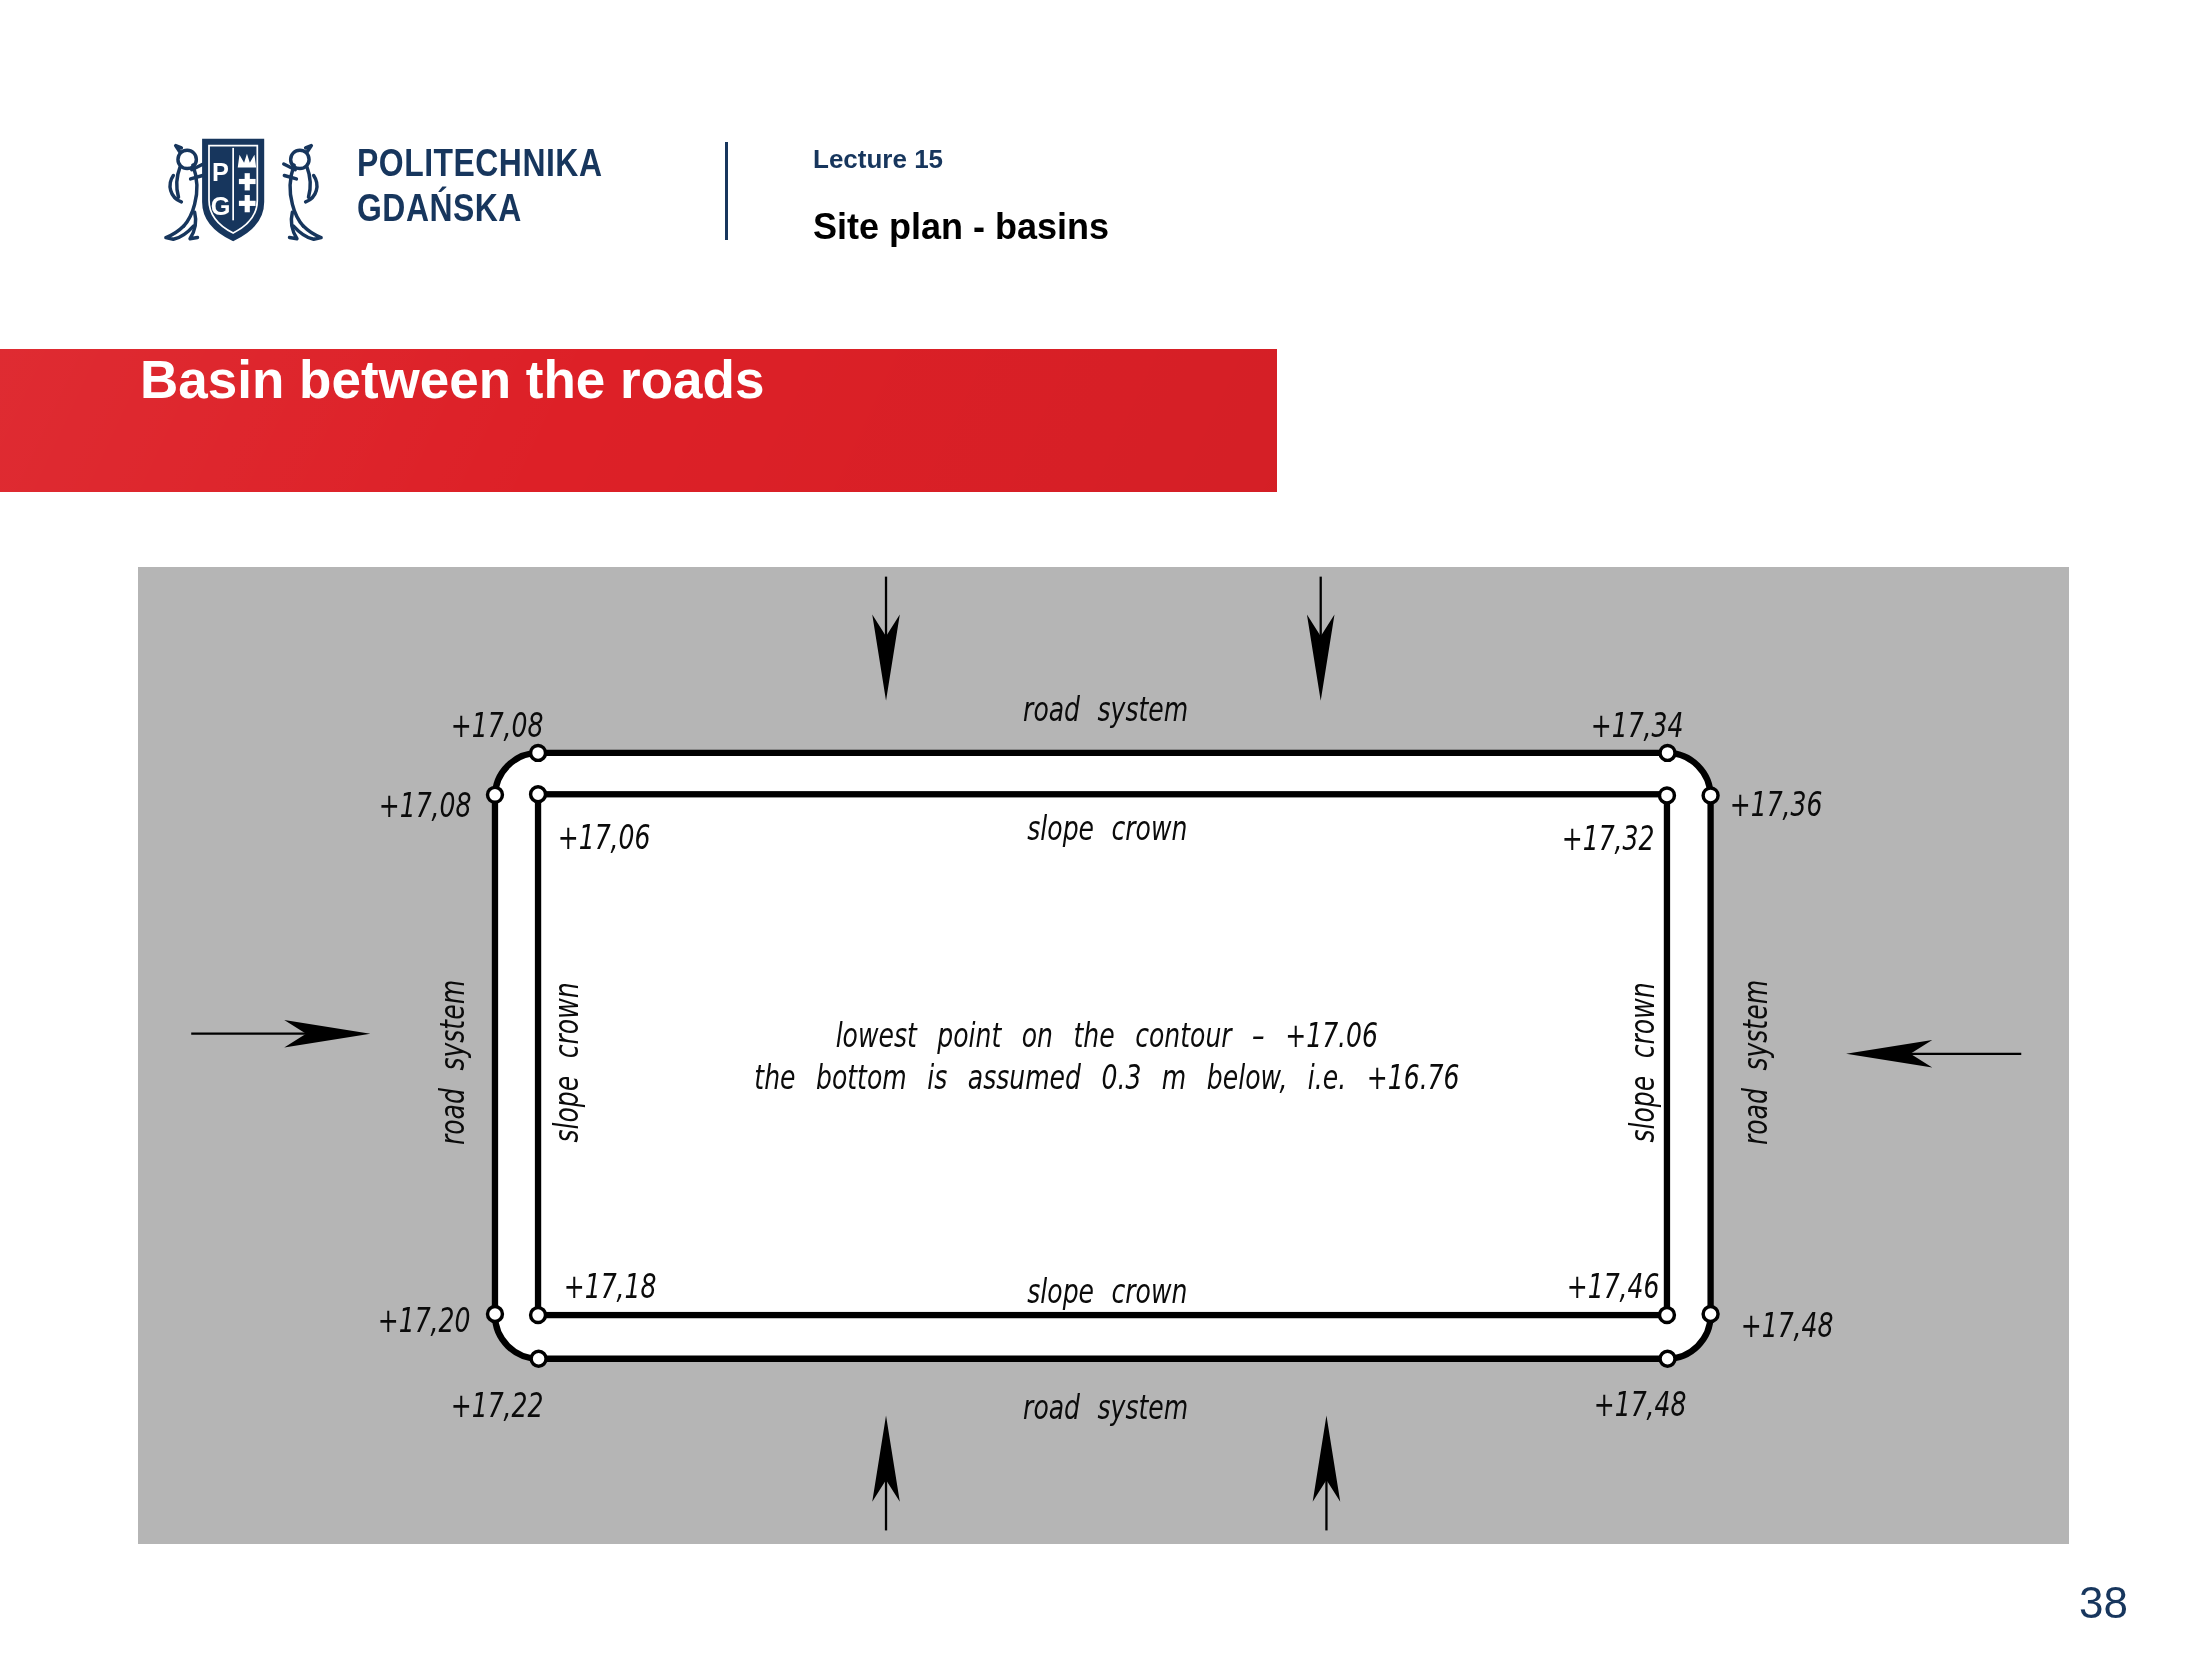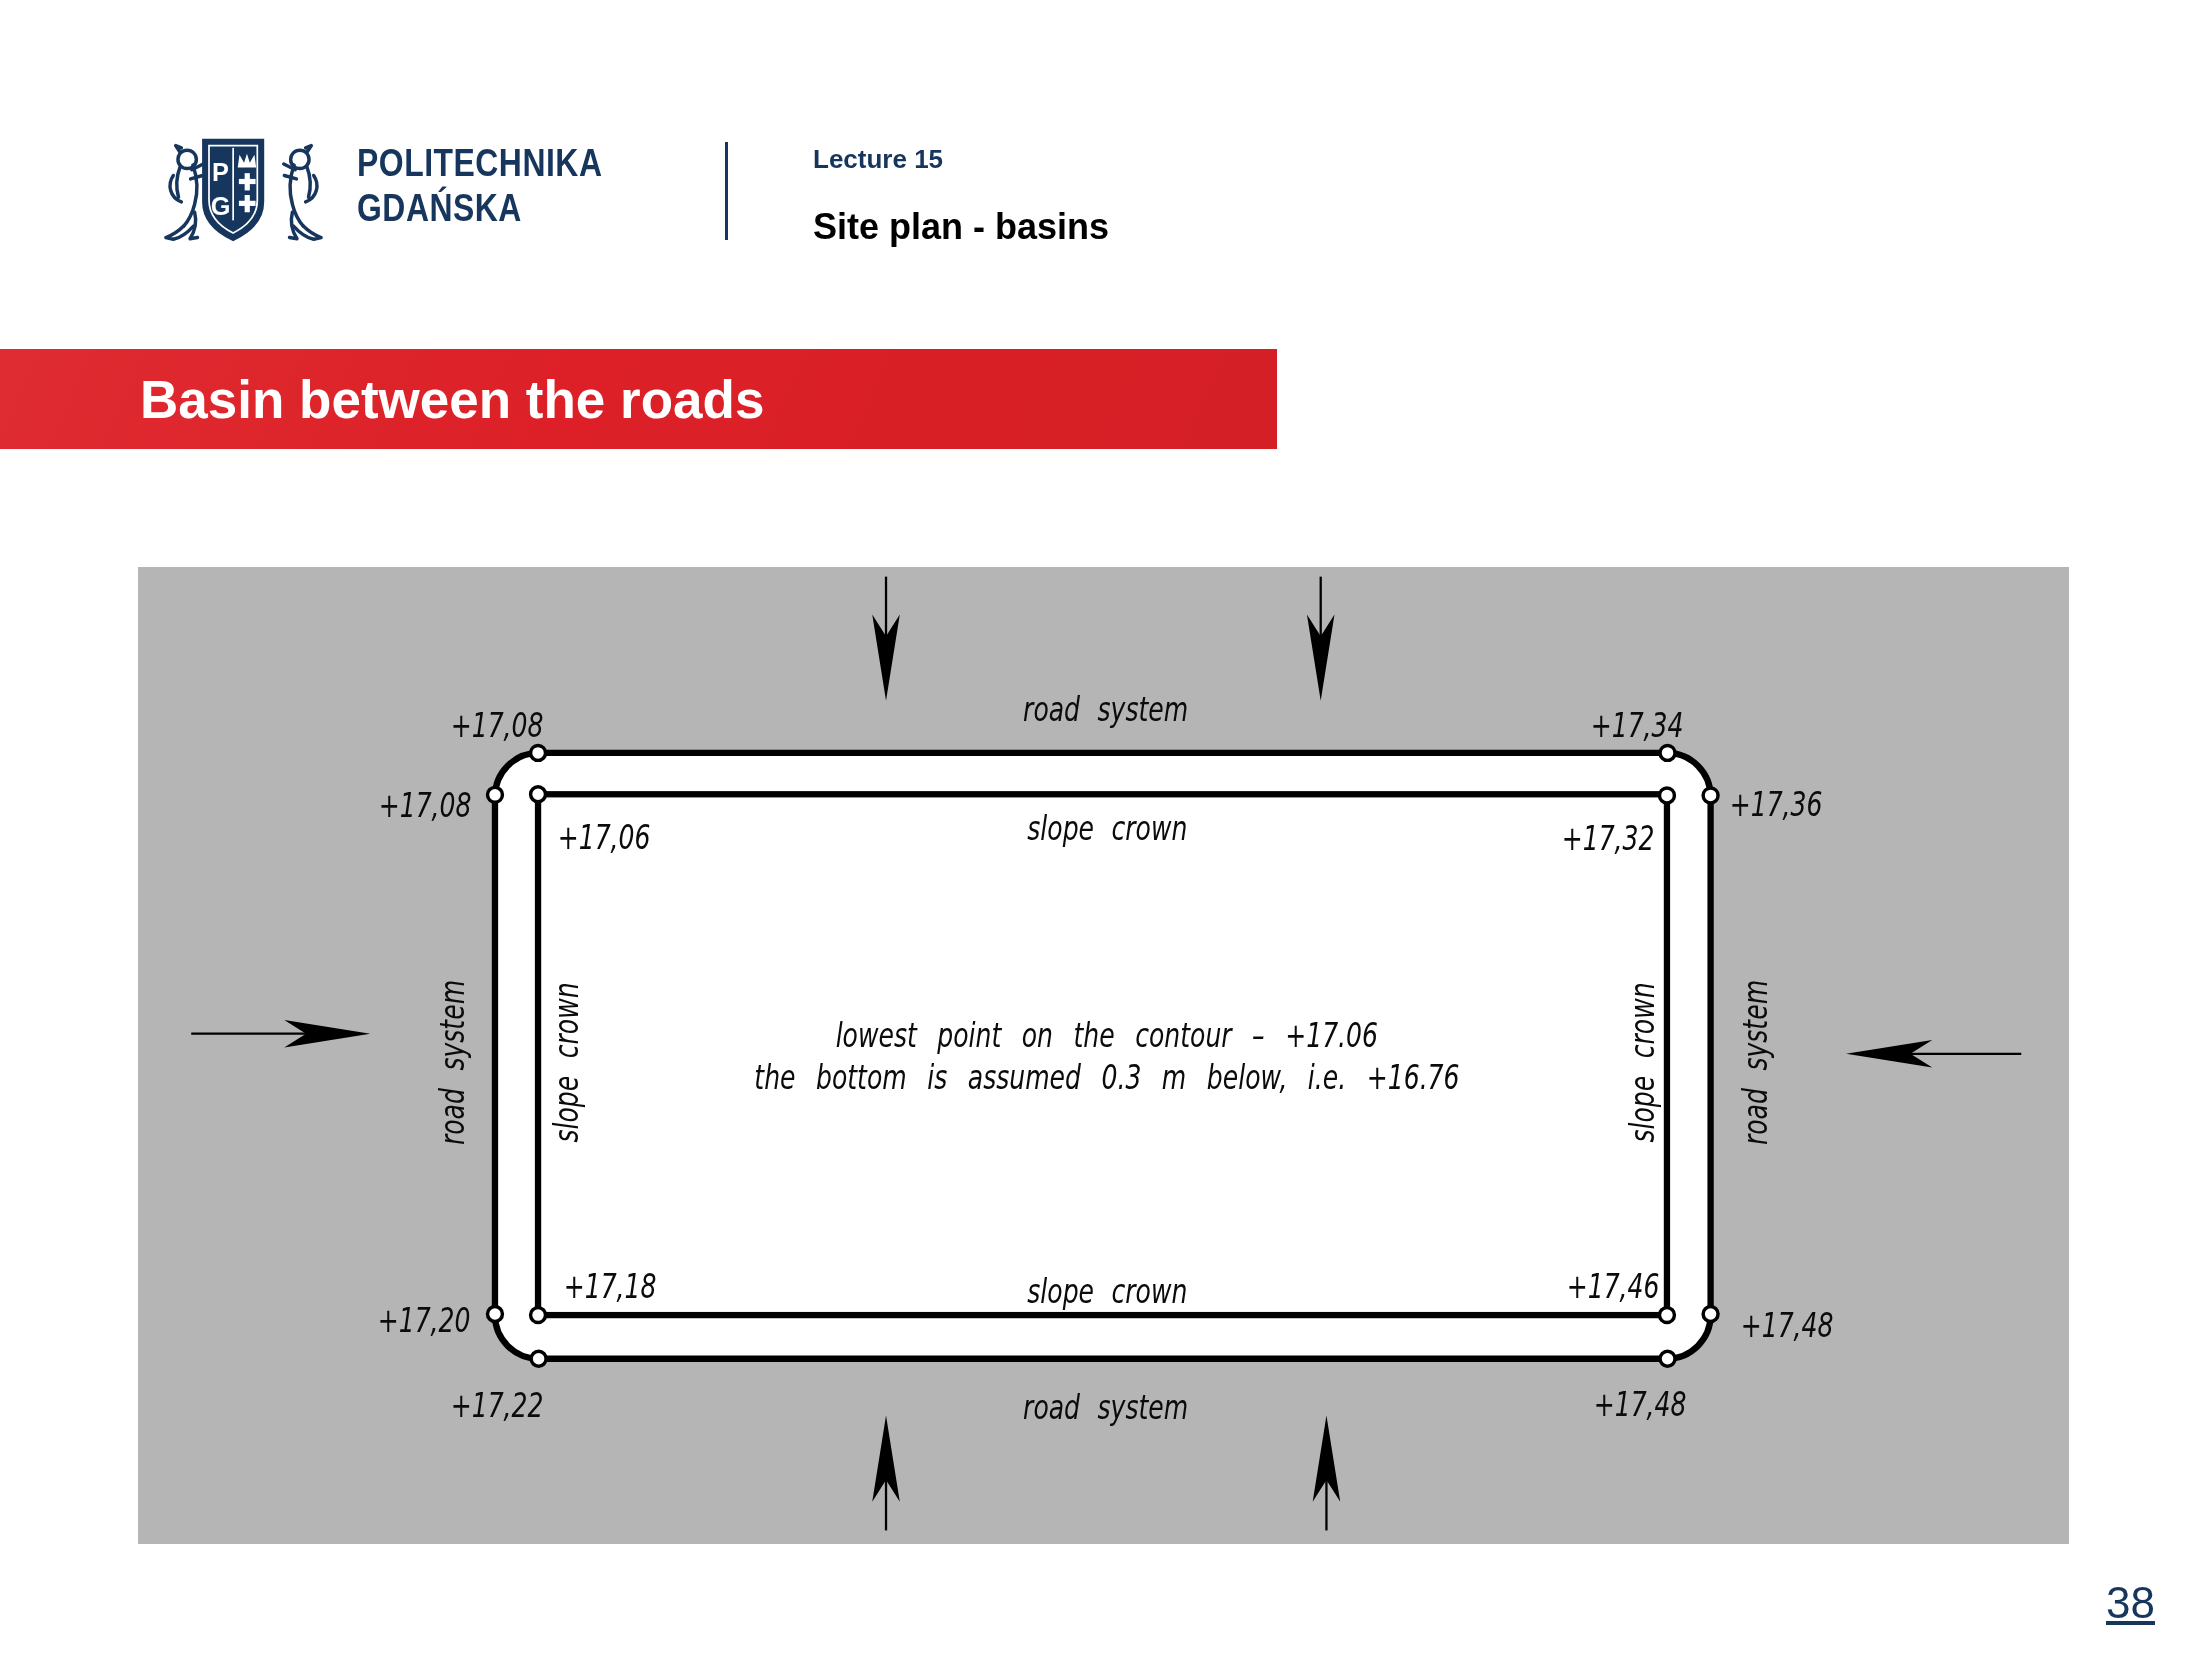--- a/index.html
+++ b/index.html
@@ -10,37 +10,37 @@
   
   #logo-box{left:140px;top:134px;width:207px;height:114px;}
   #uni-name{left:357px;top:141px;color:#17365d;font-weight:bold;
             font-size:38px;line-height:45px;transform:scaleX(.84);
             transform-origin:left top;letter-spacing:0.6px;white-space:nowrap;}
   #header-divider{left:725px;top:142px;width:2.9px;height:98px;background:#17365d;}
   #lecture-no{left:813px;top:144px;color:#17365d;font-weight:bold;font-size:26px;white-space:nowrap;}
   #lecture-topic{left:813px;top:206px;color:#000000;font-weight:bold;font-size:36px;white-space:nowrap;}
 
   
-  #banner{left:0;top:349px;width:1277px;height:100px;background:#dd2027;
+  #banner{left:0;top:349px;width:1277px;height:143px;background:#dd2027;
           background-image:linear-gradient(115deg,rgba(255,255,255,.05) 0%,rgba(255,255,255,0) 45%,rgba(0,0,0,.04) 100%);
-          display:flex;align-items:center;}
+          display:flex;}
   #banner-title{color:#ffffff;font-weight:bold;font-size:53px;padding-left:140px;white-space:nowrap;}
 
   
   #panel{left:138px;top:567px;width:1931px;height:977px;background:#b5b5b5;}
   #plan-svg{left:0;top:0;width:2205px;height:1654px;}
 
   
   .cad{position:absolute;width:0;height:0;display:flex;align-items:center;justify-content:center;}
   .ct{white-space:nowrap;font-family:"DejaVu Sans",sans-serif;font-style:italic;
       font-size:33px;color:#0b0b0b;word-spacing:.38em;transform:scaleX(.76);}
   .ct.rot{transform:rotate(-90deg) scaleX(.76);}
   .ct.note{word-spacing:.5em;}
 
-  #page-no{left:2079px;top:1578px;width:103px;text-align:center;color:#17365d;font-size:44px;text-decoration:underline;}
+  #page-no{left:2079px;top:1578px;width:103px;text-align:left;color:#17365d;font-size:44px;}
 </style>
 </head>
 <body>
 
 <div class="abs" id="logo-box">
   <svg width="207" height="114" viewBox="0 0 360 198">
     <g stroke="#17365d" stroke-width="6" fill="none" stroke-linecap="round" stroke-linejoin="round">
 
       <g>
         <circle cx="82" cy="44" r="16"></circle>

